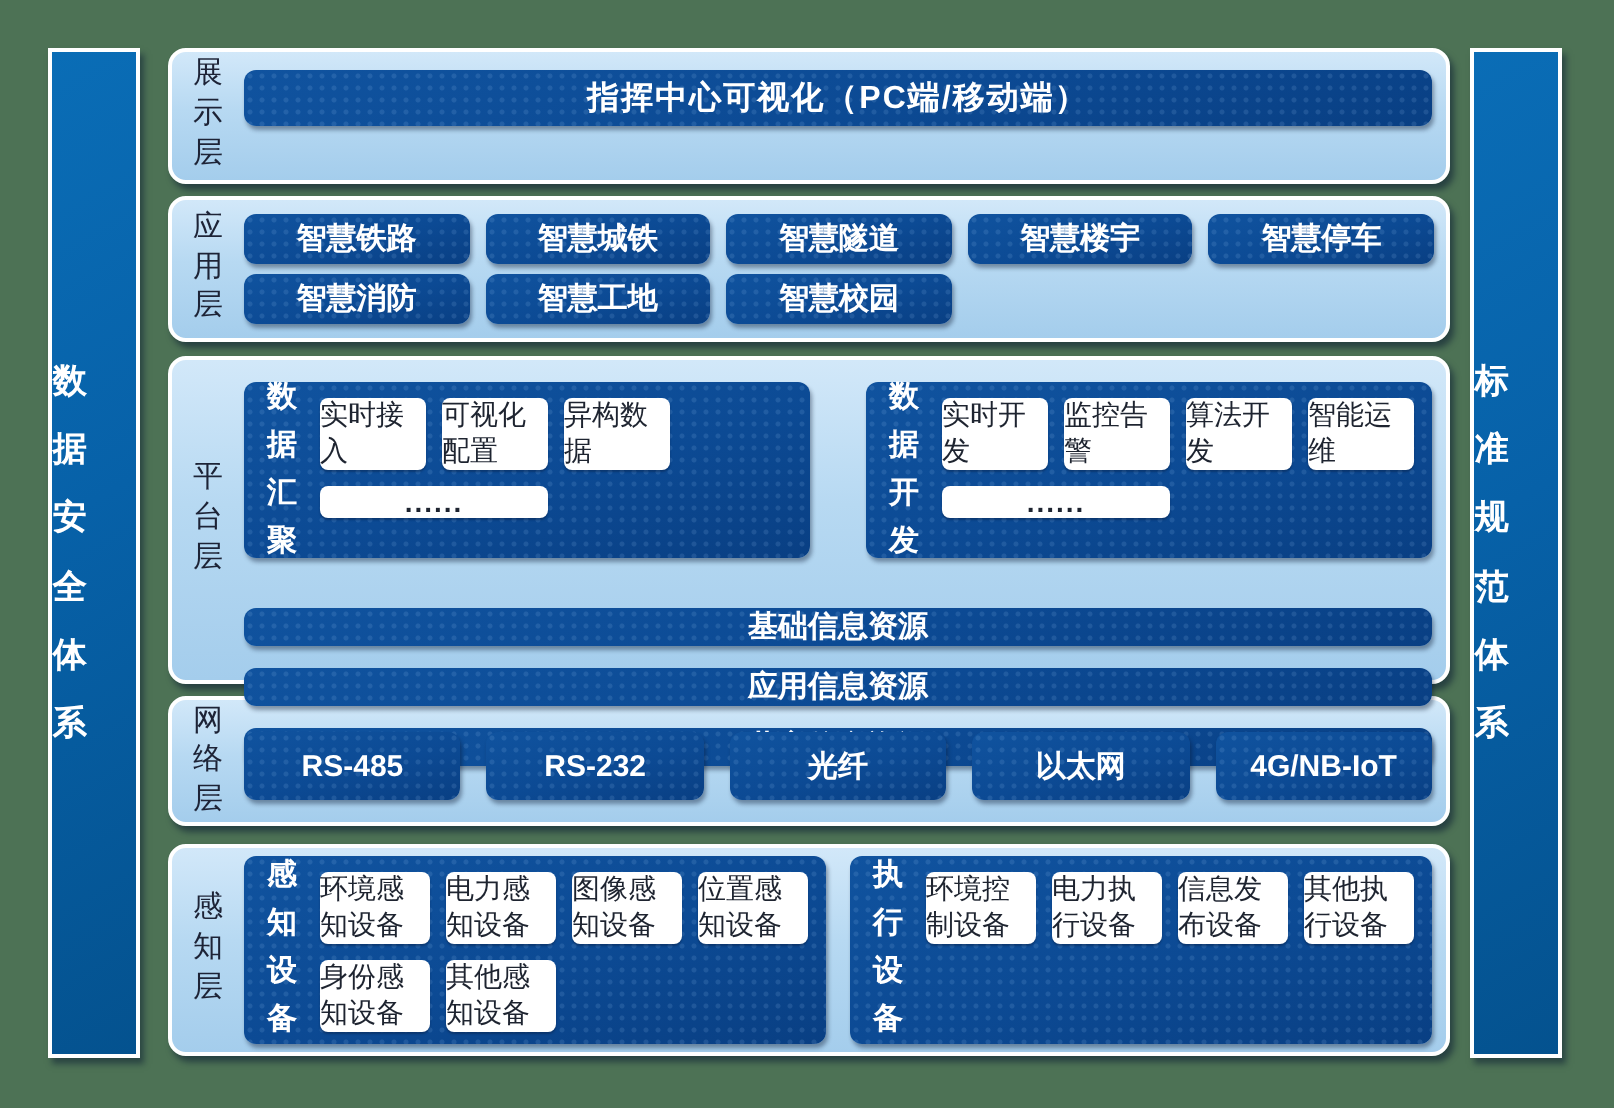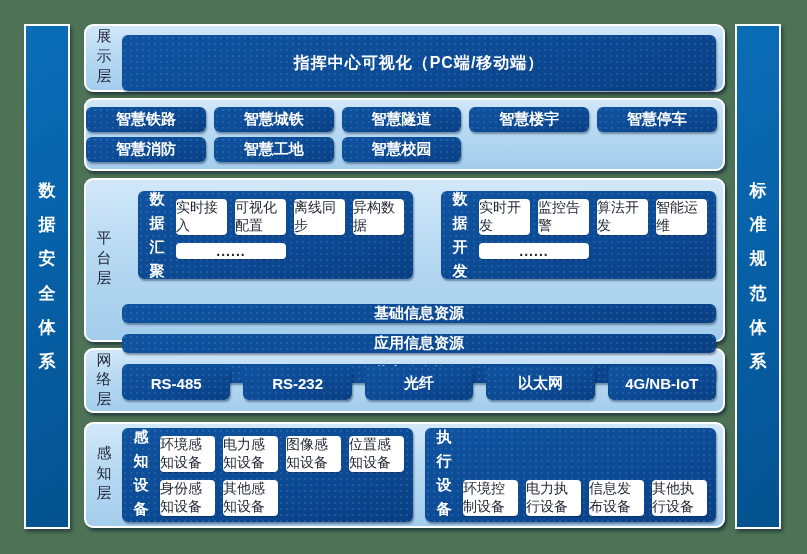--- a/index.html
+++ b/index.html
@@ -14,21 +14,21 @@
 
   
   .vtext { display: inline-block; width: 1.05em; text-align: center; word-break: break-all; }
 
   
   .pillar {
     position: absolute; top: 24px; width: 46px; height: 505px;
     background: linear-gradient(150deg, #0a6db6 0%, var(--pillar-blue, #0761a8) 45%, #04528f 100%);
     border: 2px solid #fff;
     box-shadow: 2px 3px 3px rgba(10, 25, 50, .5);
-    display: flex; align-items: center; justify-content: center;
+    display: flex; align-items: center; justify-content: flex-start;
   }
   .pillar-left { left: 24px; }
   .pillar-right { left: 735px; }
   .pillar .vtext { color: #fff; font-size: 17px; font-weight: 600; line-height: 2.02; }
 
   
   .main { position: absolute; left: 84px; top: 24px; width: 641px; }
   .band {
     display: flex;
     background: linear-gradient(180deg, var(--band-blue-light, #d2e8f9) 0%, #b7d9f2 45%, var(--band-blue, #a4cdec) 100%);
@@ -56,46 +56,46 @@
     color: #fff;
     border-radius: 6px;
     background-image:
       radial-gradient(rgba(150, 195, 240, .15) 1px, transparent 1.5px),
       linear-gradient(165deg, #10539f 0%, var(--box-navy, #0c4a94) 55%, #093f83 100%);
     background-size: 6px 6px, 100% 100%;
     box-shadow: 1px 2px 2px rgba(8, 20, 45, .4);
   }
 
   .title-box {
-    margin: 9px 7px 0 0; height: 56px;
+    margin: 9px 7px 0 0; height: 28px;
     display: flex; align-items: center; justify-content: center;
     font-size: 16px; font-weight: bold; letter-spacing: 1px;
   }
 
   .apps-grid {
     height: 100%;
     display: grid; grid-template-columns: repeat(5, 1fr);
     gap: 5px 8px; padding: 7px 6px 7px 0;
   }
   .app-pill, .net-pill, .res-pill {
     display: flex; align-items: center; justify-content: center;
     font-size: 15px; font-weight: bold;
   }
 
   .platform-body { height: 100%; display: flex; flex-direction: column; padding: 11px 7px 6px 0; }
-  .groups-row { flex: 1; display: flex; gap: 28px; min-height: 0; margin-left: 16px; }
+  .groups-row { flex: 1; display: flex; gap: 28px; min-height: 0; }
   .group-box { flex: 1; display: flex; padding: 8px 9px 8px 0; min-width: 0; }
   .group-name-col {
     flex: 0 0 38px; display: flex; align-items: center; justify-content: center;
     font-size: 15px; font-weight: bold; color: #fff;
   }
   .group-name-col .vtext { line-height: 1.6; }
   .group-items { flex: 1; display: grid; grid-template-columns: 1fr 1fr 1fr 1fr; gap: 8px; min-width: 0; }
   .rows3 { grid-template-rows: repeat(3, 1fr); }
-  .rows2 { grid-template-rows: repeat(2, 1fr); margin-top: 44px; }
+  .rows2 { grid-template-rows: repeat(2, 1fr); }
   .wpill {
     background: var(--pill-white, #ffffff);
     border-radius: 4px;
     color: var(--pill-text-dark, #1e2430);
     display: flex; align-items: center; justify-content: center;
     font-size: 14px;
     box-shadow: 0 1px 1px rgba(8, 20, 45, .35);
   }
   .dots { font-weight: bold; letter-spacing: 1px; }
   .span2 { grid-column: 1 / span 2; }
@@ -127,20 +127,23 @@
     <section class="band band-presentation">
       <div class="layer-label">
         <span class="vtext">展示层</span>
       </div>
       <div class="band-body">
         <div class="navy title-box">指挥中心可视化（PC端/移动端）</div>
       </div>
     </section>
 
     <section class="band band-application">
+      <div class="layer-label">
+        <span class="vtext">应用层</span>
+      </div>
       <div class="band-body apps-grid">
         <div class="navy app-pill">智慧铁路</div>
         <div class="navy app-pill">智慧城铁</div>
         <div class="navy app-pill">智慧隧道</div>
         <div class="navy app-pill">智慧楼宇</div>
         <div class="navy app-pill">智慧停车</div>
         <div class="navy app-pill">智慧消防</div>
         <div class="navy app-pill">智慧工地</div>
         <div class="navy app-pill">智慧校园</div>
       </div>
@@ -153,21 +156,20 @@
       <div class="band-body platform-body">
         <div class="groups-row">
 
           <div class="navy group-box">
             <div class="group-name-col">
               <span class="vtext">数据汇聚</span>
             </div>
             <div class="group-items rows3">
               <div class="wpill">实时接入</div>
               <div class="wpill">可视化配置</div>
-              <div class="wpill">离线同步</div>
               <div class="wpill">异构数据</div>
               <div class="wpill dots span2">......</div>
             </div>
           </div>
 
           <div class="navy group-box">
             <div class="group-name-col">
               <span class="vtext">数据开发</span>
             </div>
             <div class="group-items rows3">

